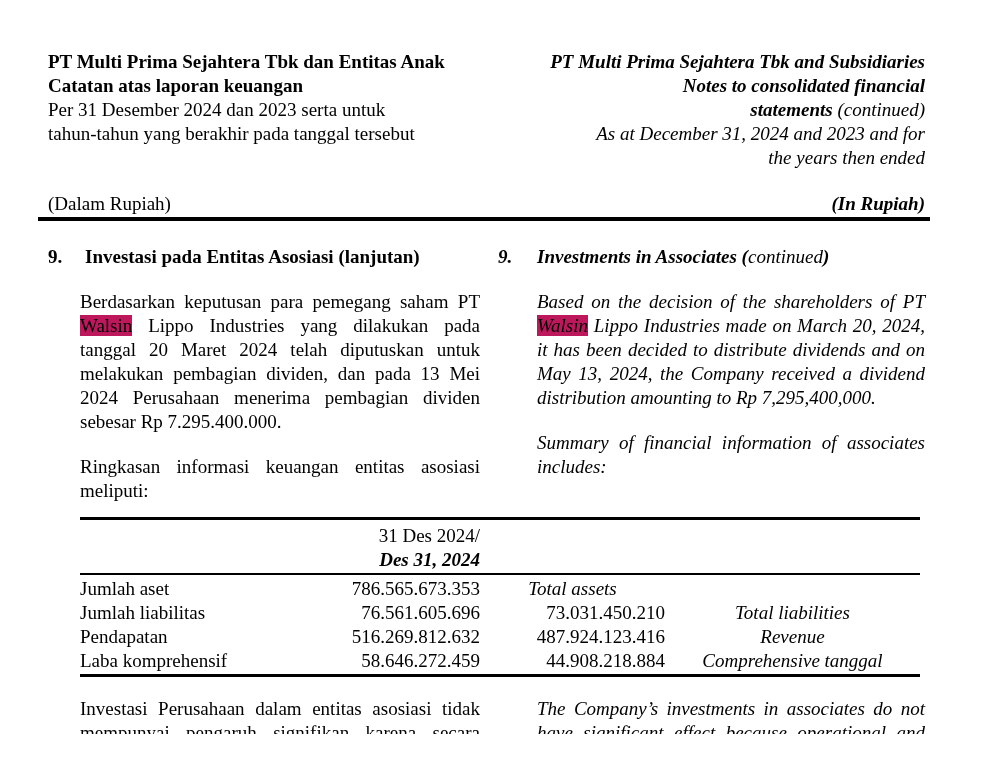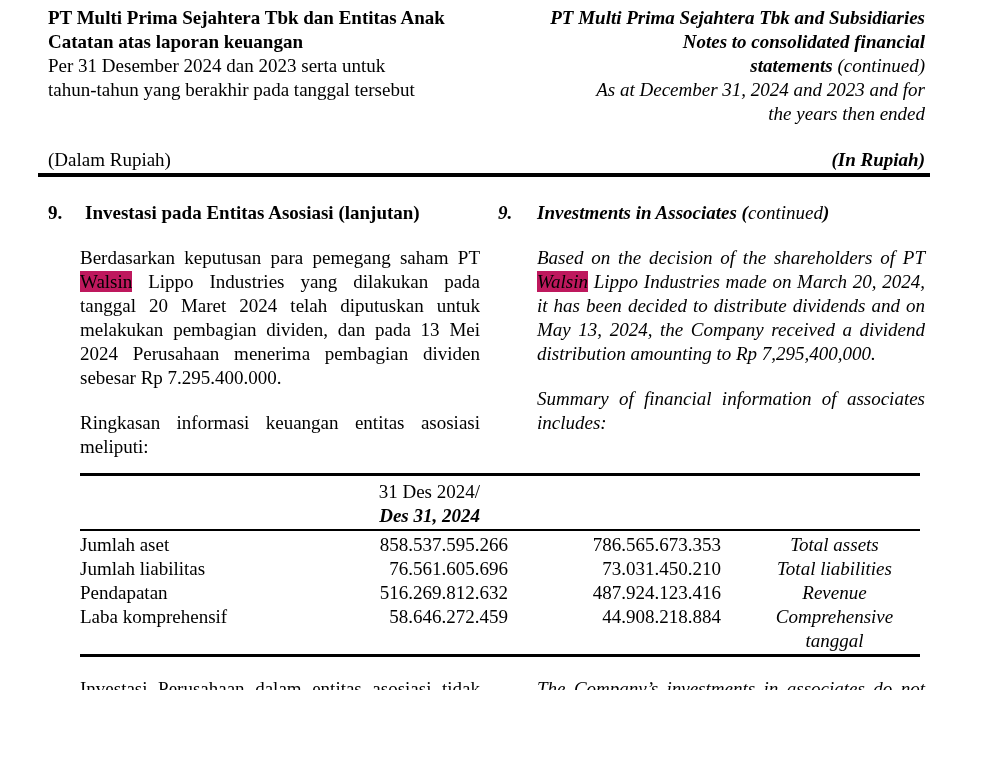--- a/index.html
+++ b/index.html
@@ -15,20 +15,21 @@
     font-family: "Liberation Serif", "DejaVu Serif", serif;
     font-size: 19px;
     line-height: 24px;
   }
   .page {
     box-sizing: border-box;
     width: 991px;
     height: 690px;
     padding: 6px 66px 0 48px;
     overflow: hidden;
+    margin-top: 44px;
   }
   .b  { font-weight: bold; }
   .it { font-style: italic; font-weight: bold; }
 
   
   .header-flex { display: flex; justify-content: space-between; }
   .header-left  { width: 450px; }
   .header-right { flex: 1; text-align: right; font-style: italic; }
 
   
@@ -71,21 +72,20 @@
   .fin-head {
     display: grid;
     grid-template-columns: 240px 160px 185px 1fr;
     padding: 4px 0 1px 0;
     border-bottom: 2px solid #000;
   }
   .fin-rows { padding: 2px 0 1px 0; }
   .fin-row {
     display: grid;
     grid-template-columns: 240px 160px 185px 1fr;
-    gap: 28px;
   }
   .c-label { text-align: left; }
   .c-num   { text-align: right; }
   .c-en    { text-align: center; font-style: italic; }
 </style>
 </head>
 <body>
 
 <div class="page">
 
@@ -134,21 +134,20 @@
       <div class="c-label"></div>
       <div class="c-num">
         <div>31 Des 2024/</div>
         <div class="it">Des 31, 2024</div>
       </div>
       <div class="c-en"></div>
     </div>
     <div class="fin-rows">
       <div class="fin-row">
         <div class="c-label">Jumlah aset</div>
-        <div class="c-num">858.537.595.266</div>
         <div class="c-num">786.565.673.353</div>
         <div class="c-en">Total assets</div>
       </div>
       <div class="fin-row">
         <div class="c-label">Jumlah liabilitas</div>
         <div class="c-num">76.561.605.696</div>
         <div class="c-num">73.031.450.210</div>
         <div class="c-en">Total liabilities</div>
       </div>
       <div class="fin-row">

